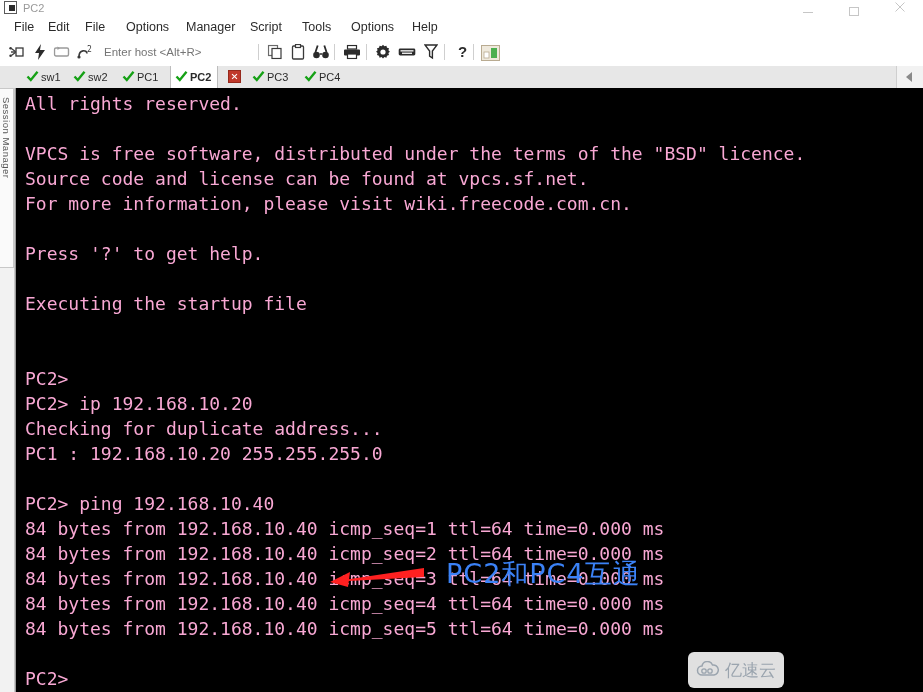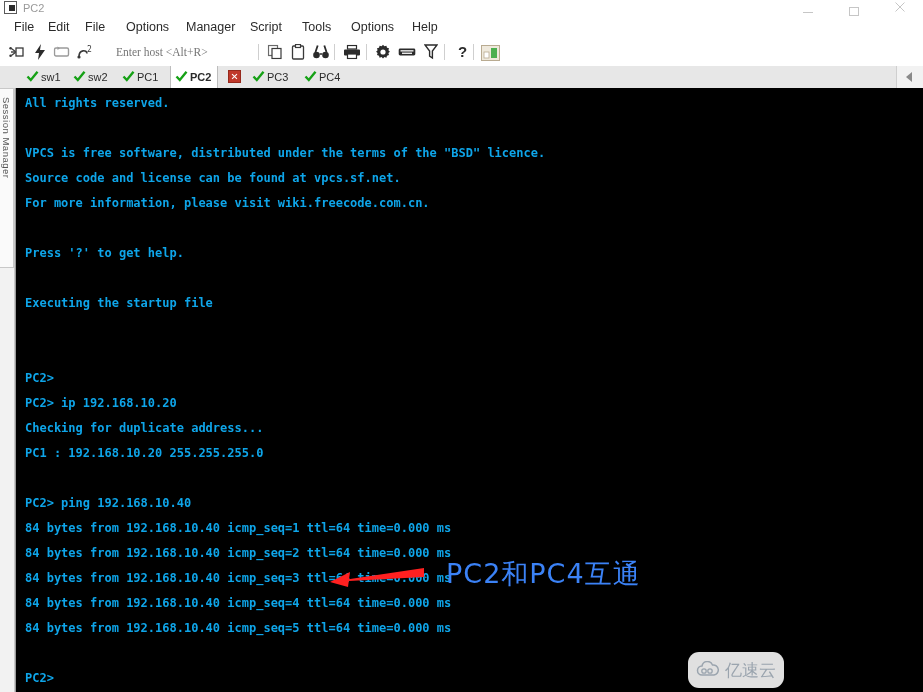--- a/index.html
+++ b/index.html
@@ -56,23 +56,22 @@
   .tb-ico{
     position:absolute;top:4px;width:22px;height:20px;cursor:pointer;
   }
   .tb-ico svg{position:absolute;left:50%;top:50%;transform:translate(-50%,-50%);}
   .tb-sep{
     position:absolute;top:6px;width:1px;height:16px;background:#cfcfcf;
   }
   .host-input{
     position:absolute;left:104px;top:5px;width:145px;height:18px;
     border:none;background:transparent;outline:none;
-    font-size:11.5px;color:#9b9b9b;font-family:Liberation Serif, serif;
+    font-size:11.5px;color:#9b9b9b;font-family:Liberation Sans, sans-serif;
     padding:0;
-    margin-left:12px;
   }
   .tb-img-ico{
     position:absolute;left:481px;top:45px;width:19px;height:16px;
     background:linear-gradient(#efe7d8,#e4d8c4);border:1px solid #b9ab91;box-sizing:border-box;
   }
 
   
   .tabbar{
     position:absolute;left:0;top:66px;width:923px;height:22px;
     background:#e7e7e7;border-bottom:1px solid #bdbdbd;
@@ -122,41 +121,41 @@
 
   
   .term-wrap{
     position:absolute;left:15px;top:88px;width:908px;height:604px;
     background:#000000;border-left:1px solid #9a9a9a;box-sizing:border-box;
     overflow:hidden;
   }
   .term{
     position:absolute;left:9px;top:3px;right:0;
     font-family:"DejaVu Sans Mono","Liberation Mono",monospace;
-    font-size:12px;line-height:25px;
-    color:#0ea5e9;font-weight:bold;
+    font-size:18px;line-height:25px;
+    color:#f9a8d4;font-weight:normal;
     white-space:pre;
   }
   .term .ln{height:25px;}
 
   
   .anno-text{
     position:absolute;left:430px;top:468px;
     font-family:"DejaVu Sans","Liberation Sans",sans-serif;
     font-size:27px;color:#3b82f6;white-space:nowrap;letter-spacing:1px;
   }
   .anno-arrow{
     position:absolute;left:296px;top:480px;width:112px;height:24px;
   }
 
   
   .watermark{
     position:absolute;right:4px;bottom:4px;height:30px;
     display:flex;align-items:center;gap:5px;
-    background:rgba(255,255,255,0.88);padding:3px 8px;border-radius:11px;
+    background:rgba(255,255,255,0.88);padding:3px 8px;border-radius:6px;
   }
   .wm-text{font-size:17px;color:#9aa4ae;font-family:"DejaVu Sans","Liberation Sans",sans-serif;}
 </style>
 </head>
 <body>
 
 <div id="app">
 
   <div class="titlebar">
     <div class="title-ico"></div>

